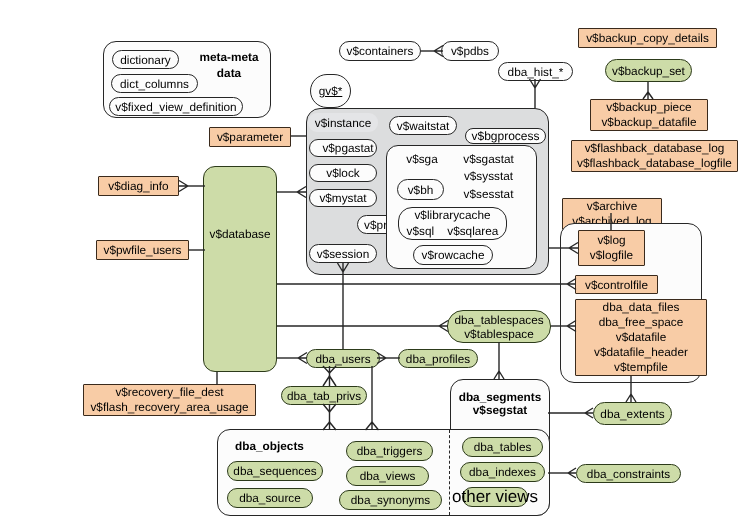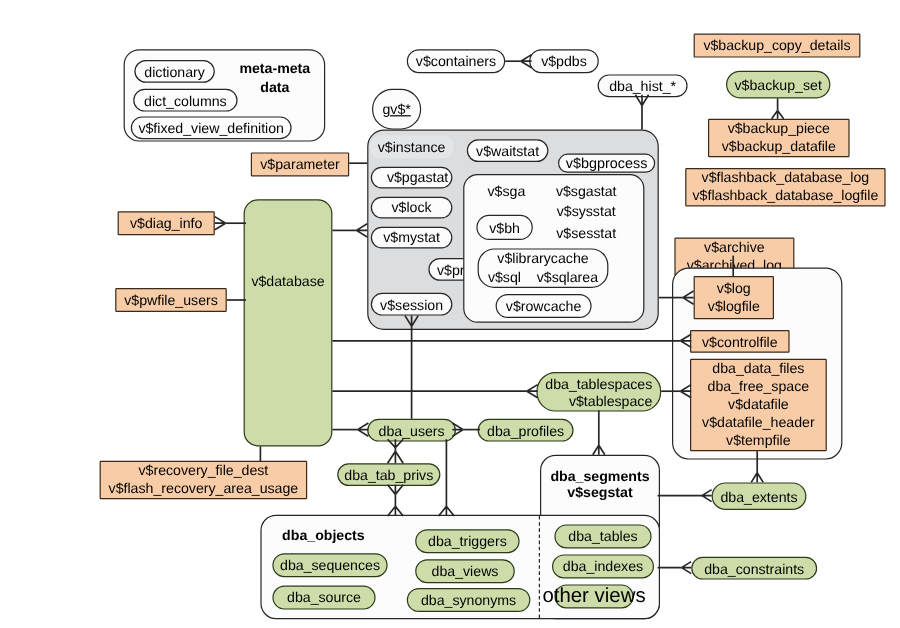--- a/index.html
+++ b/index.html
@@ -71,27 +71,27 @@
 v$backup_datafile</div>
 <div class="node orange" style="left:571px;top:140px;width:167px;height:32px;font-size:11.8px;line-height:1.28;">v$flashback_database_log
 v$flashback_database_logfile</div>
 <div class="node orange" style="left:562px;top:182px;width:100px;height:32px;font-size:11.8px;line-height:1.28;margin-top:16px;">v$archive
 v$archived_log</div>
 
 <div class="node whitebox" style="left:560px;top:223px;width:142px;height:160px;border-radius:14px;"></div>
 <div class="node orange" style="left:578px;top:230px;width:67px;height:36px;font-size:11.8px;line-height:1.28;">v$log
 v$logfile</div>
 <div class="node orange" style="left:575px;top:275px;width:83px;height:19px;font-size:11.8px;">v$controlfile</div>
-<div class="node orange" style="left:575px;top:299px;width:114px;height:77px;font-size:11.8px;line-height:1.28;">dba_data_files
+<div class="node orange" style="left:575px;top:299px;width:132px;height:77px;font-size:11.8px;line-height:1.28;">dba_data_files
 dba_free_space
 v$datafile
 v$datafile_header
 v$tempfile</div>
 
-<div class="node greenpill" style="left:447px;top:310px;width:104px;height:33px;font-size:11.8px;border-radius:16px;text-align:right;">dba_tablespaces
+<div class="node greenpill" style="left:447px;top:310px;width:104px;height:33px;font-size:11.8px;border-radius:16px;">dba_tablespaces
 v$tablespace</div>
 <div class="node greenpill" style="left:306px;top:349px;width:74px;height:19px;font-size:11.8px;">dba_users</div>
 <div class="node greenpill" style="left:398px;top:349px;width:80px;height:19px;font-size:11.8px;">dba_profiles</div>
 <div class="node greenpill" style="left:281px;top:386px;width:86px;height:19px;font-size:11.8px;">dba_tab_privs</div>
 <div class="node greenpill" style="left:593px;top:402px;width:79px;height:23px;font-size:11.8px;">dba_extents</div>
 <div class="node greenpill" style="left:576px;top:464px;width:105px;height:19px;font-size:11.8px;">dba_constraints</div>
 
 <div class="node whitebox" style="left:450px;top:379px;width:100px;height:137px;border-radius:13px;"></div>
 <div class="node lbl" style="left:450px;top:388px;width:100px;height:32px;font-size:11.8px;font-weight:bold;">dba_segments
 v$segstat</div>

